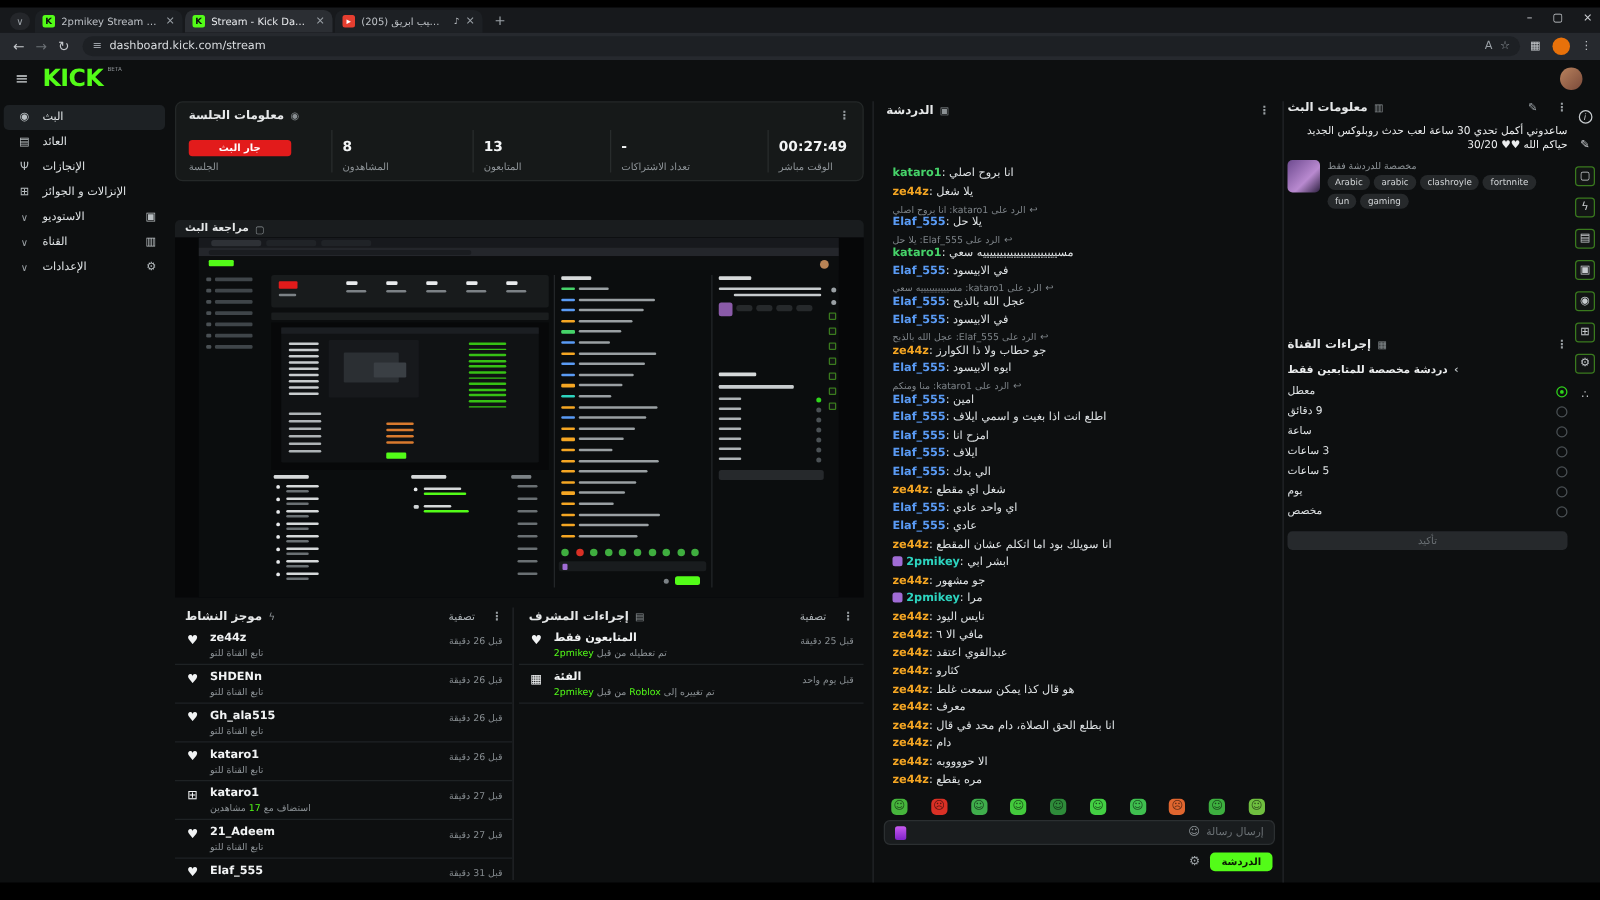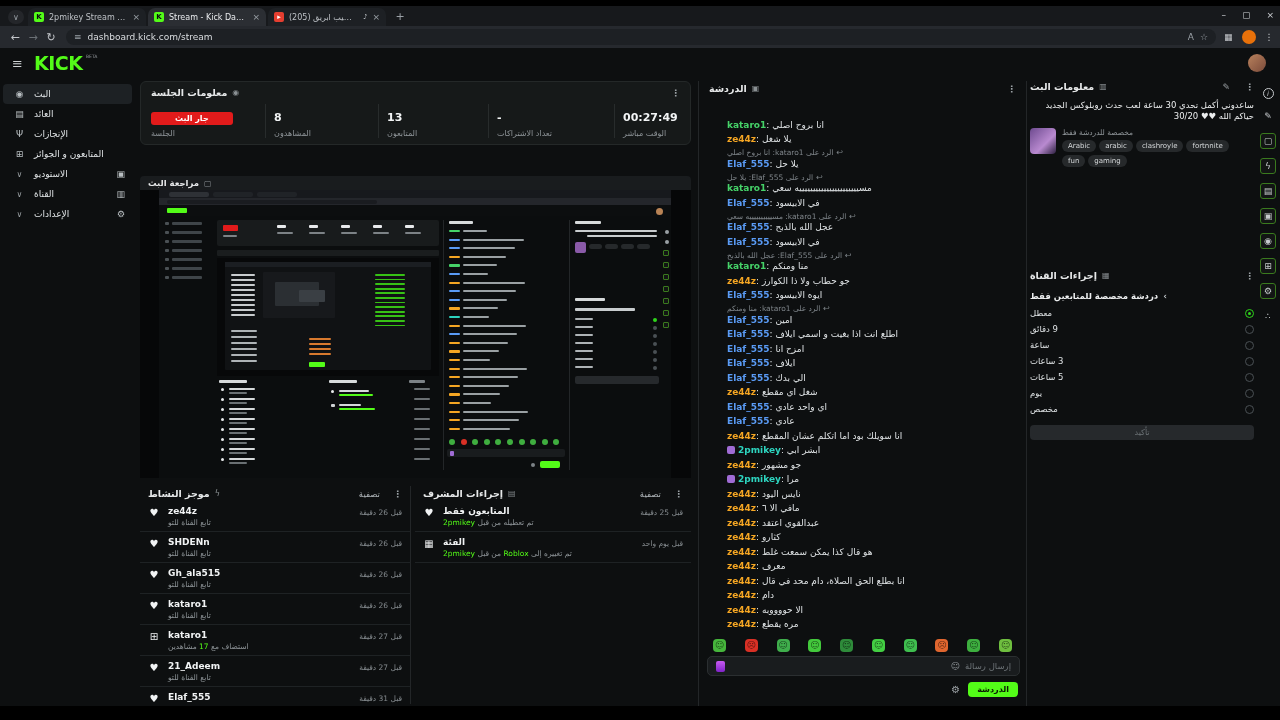--- a/index.html
+++ b/index.html
@@ -68,21 +68,21 @@
   .feedicon{color:#f1f3f4;font-size:10px;width:12px;text-align:center;margin-top:1px;}
   .feedmain{flex:1;min-width:0;}
   .feeduser{font-size:9px;font-weight:700;color:#f1f3f4;}
   .feedsub{font-size:7.5px;color:#8f9599;margin-top:2px;direction:rtl;text-align:left;}
   .feedsub .green{color:#53fc18;}
   .feedtime{font-size:7.5px;color:#868c90;margin-top:2px;white-space:nowrap;}
   .modtitle{font-size:9px;font-weight:700;color:#f1f3f4;direction:rtl;text-align:left;}
   
   .chatcol{position:absolute;left:698px;top:33px;width:329px;height:625px;border-left:1px solid #232628;border-right:1px solid #232628;}
   .chathead{height:15px;display:flex;align-items:center;gap:5px;padding:0 10px;}
-  .msgs{position:absolute;left:18px;top:17px;width:100%;height:534px;overflow:hidden;display:flex;flex-direction:column;justify-content:flex-end;}
+  .msgs{position:absolute;left:5px;top:17px;width:100%;height:534px;overflow:hidden;display:flex;flex-direction:column;justify-content:flex-end;}
   .quote{direction:rtl;text-align:left;font-size:7.5px;color:#7f858a;padding:1px 10px 0;}
   .quote .rarw{font-size:8px;margin-left:3px;}
   .msg{padding:1.5px 10px 2px;font-size:9px;line-height:11px;color:#dfe3e5;}
   .msg .u{font-weight:700;}
   .msg .txt{unicode-bidi:embed;direction:rtl;}
   .mbadge{display:none;width:8px;height:8px;border-radius:2px;background:#a06cd5;vertical-align:-1px;margin-right:3px;}
   .mbadge.show{display:inline-block;}
   .emoterow{position:absolute;left:0;top:555px;width:100%;height:18px;display:flex;align-items:center;justify-content:space-between;padding:0 14px;}
   .emote{width:13px;height:13px;border-radius:4px;display:flex;align-items:center;justify-content:center;font-size:9px;color:rgba(0,0,0,.6);}
   .chatinput{position:absolute;left:8px;top:575px;width:313px;height:20px;background:#191c1e;border:1px solid #2b2f31;border-radius:5px;display:flex;flex-direction:row-reverse;align-items:center;padding:0 8px;gap:5px;}
@@ -194,21 +194,21 @@
         </div>
         <div class="sbitem">
 
           <span class="sbicon">Ψ</span>
           <span class="sblabel">الإنجازات</span>
 
         </div>
         <div class="sbitem">
 
           <span class="sbicon">⊞</span>
-          <span class="sblabel">المتابعون و الجوائز</span>
+          <span class="sblabel">الإنزالات و الجوائز</span>
 
         </div>
         <div class="sbitem exp">
           <span class="sbchev">∨</span>
 
           <span class="sblabel">الاستوديو</span>
           <span class="sbright">▣</span>
         </div>
         <div class="sbitem exp">
           <span class="sbchev">∨</span>
@@ -605,21 +605,20 @@
           <div>
             <div class="quote"><span class="rarw">↩</span><span>الرد على kataro1: مسييييييييييه سعي</span></div>
             <div class="msg"><span class="u" style="color: rgb(90, 155, 245);">Elaf_555</span><span>: </span><span class="txt">عجل الله بالذبح</span></div>
           </div>
           <div>
 
             <div class="msg"><span class="u" style="color: rgb(90, 155, 245);">Elaf_555</span><span>: </span><span class="txt">في الابيسود</span></div>
           </div>
           <div>
             <div class="quote"><span class="rarw">↩</span><span>الرد على Elaf_555: عجل الله بالذبح</span></div>
-            <div class="msg"><span class="u" style="color: rgb(70, 211, 105);">kataro1</span><span>: </span><span class="txt">منا ومنكم</span></div>
           </div>
           <div>
 
             <div class="msg"><span class="u" style="color: rgb(245, 166, 35);">ze44z</span><span>: </span><span class="txt">جو حطاب ولا ذا الكوارز</span></div>
           </div>
           <div>
 
             <div class="msg"><span class="u" style="color: rgb(90, 155, 245);">Elaf_555</span><span>: </span><span class="txt">ايوه الابيسود</span></div>
           </div>
           <div>

